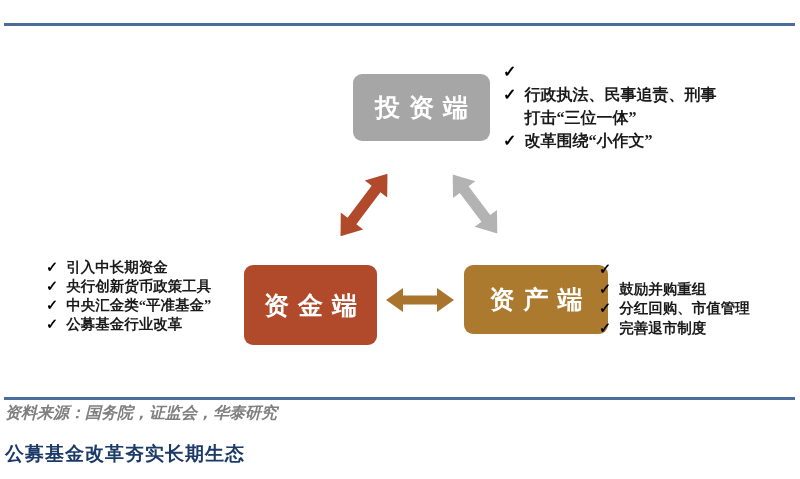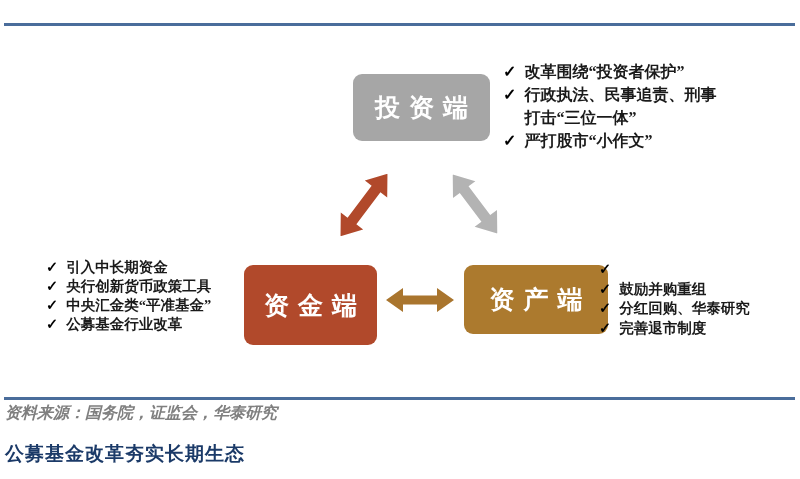--- a/index.html
+++ b/index.html
@@ -76,29 +76,28 @@
   <svg class="arrow gray-a" width="74" height="30" viewBox="0 0 74 30">
     <polygon points="0,15 19,1 19,9.5 55,9.5 55,1 74,15 55,29 55,20.5 19,20.5 19,29"></polygon>
   </svg>
   <svg class="arrow gold-a" width="68" height="26" viewBox="0 0 68 26">
     <polygon points="0,13 17,1 17,8.5 51,8.5 51,1 68,13 51,25 51,17.5 17,17.5 17,25"></polygon>
   </svg>
 
   <ul class="checklist invest-list">
     <li>
       <span class="chk">✓</span>
-      <span class="txt">改革围绕“投资者保护”</span>
     </li>
     <li>
       <span class="chk">✓</span>
       <span class="txt">行政执法、民事追责、刑事打击“三位一体”</span>
     </li>
     <li>
       <span class="chk">✓</span>
-      <span class="txt">严打股市“小作文”</span>
+      <span class="txt">改革围绕“小作文”</span>
     </li>
   </ul>
 
   <ul class="checklist capital-list">
     <li>
       <span class="chk">✓</span>
       <span class="txt">引入中长期资金</span>
     </li>
     <li>
       <span class="chk">✓</span>
@@ -117,21 +116,21 @@
   <ul class="checklist asset-list">
     <li>
       <span class="chk">✓</span>
     </li>
     <li>
       <span class="chk">✓</span>
       <span class="txt">鼓励并购重组</span>
     </li>
     <li>
       <span class="chk">✓</span>
-      <span class="txt">分红回购、华泰研究</span>
+      <span class="txt">分红回购、市值管理</span>
     </li>
     <li>
       <span class="chk">✓</span>
       <span class="txt">完善退市制度</span>
     </li>
   </ul>
 
   <div class="rule bottom"></div>
 
   <div class="source">资料来源：国务院，证监会，华泰研究</div>

